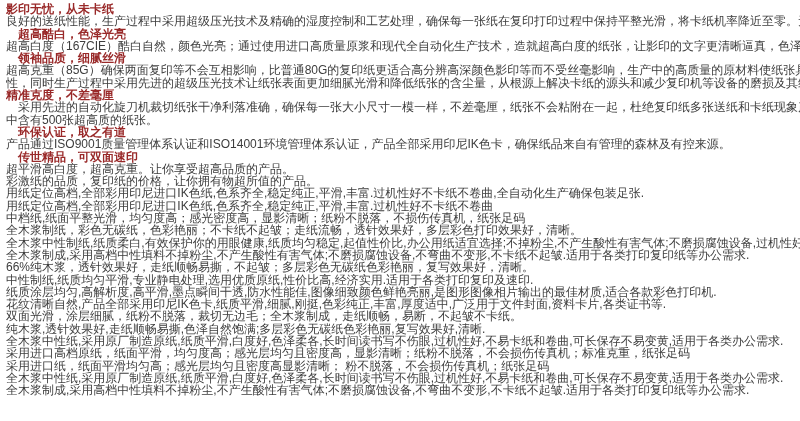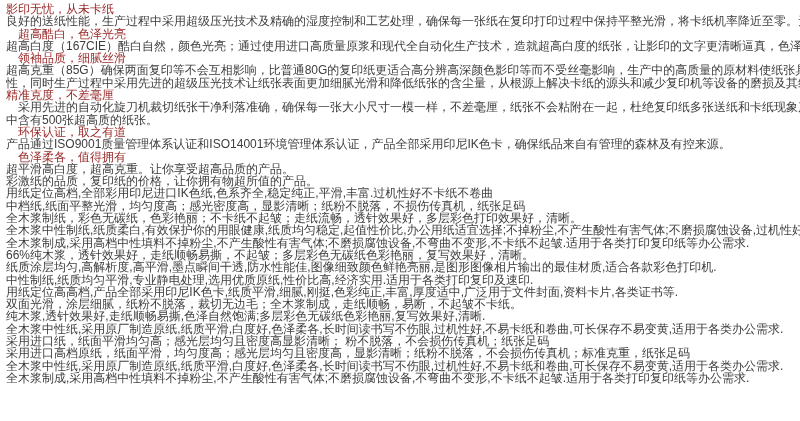--- a/index.html
+++ b/index.html
@@ -20,21 +20,21 @@
     line-height: 12.3px;
     color: var(--body-color, #3d3d3d);
   }
   .line {
     white-space: nowrap;
     overflow: hidden;
     letter-spacing: 0px;
   }
   .line.heading {
     color: var(--heading-color, #992929);
-    font-weight: normal;
+    font-weight: bold;
   }
   .line.indent {
     padding-left: 12px;
   }
 </style>
 </head>
 <body style="background: rgb(255, 255, 255);">
 
 <div class="doc">
   <div>
@@ -43,33 +43,34 @@
       <div class="line heading indent">超高酷白，色泽光亮</div>
       <div class="line body">超高白度（167CIE）酷白自然，颜色光亮；通过使用进口高质量原浆和现代全自动化生产技术，造就超高白度的纸张，让影印的文字更清晰逼真，色泽自然饱满。</div>
       <div class="line heading indent">领袖品质，细腻丝滑</div>
       <div class="line body">超高克重（85G）确保两面复印等不会互相影响，比普通80G的复印纸更适合高分辨高深颜色影印等而不受丝毫影响，生产中的高质量的原材料使纸张具有良好的不透明度，减少透光</div>
       <div class="line body">性，同时生产过程中采用先进的超级压光技术让纸张表面更加细腻光滑和降低纸张的含尘量，从根源上解决卡纸的源头和减少复印机等设备的磨损及其维修的次数。</div>
       <div class="line heading">精准克度，不差毫厘</div>
       <div class="line body indent">采用先进的自动化旋刀机裁切纸张干净利落准确，确保每一张大小尺寸一模一样，不差毫厘，纸张不会粘附在一起，杜绝复印纸多张送纸和卡纸现象产生，同时确定每一个标准包</div>
       <div class="line body">中含有500张超高质的纸张。</div>
       <div class="line heading indent">环保认证，取之有道</div>
       <div class="line body">产品通过ISO9001质量管理体系认证和ISO14001环境管理体系认证，产品全部采用印尼IK色卡，确保纸品来自有管理的森林及有控来源。</div>
-      <div class="line heading indent">色泽柔各，值得拥有</div>
+      <div class="line heading indent">传世精品，可双面速印</div>
       <div class="line body">超平滑高白度，超高克重。让你享受超高品质的产品。</div>
       <div class="line body">彩激纸的品质，复印纸的价格，让你拥有物超所值的产品。</div>
+      <div class="line body">用纸定位高档,全部彩用印尼进口IK色纸,色系齐全,稳定纯正,平滑,丰富.过机性好不卡纸不卷曲,全自动化生产确保包装足张.</div>
       <div class="line body">用纸定位高档,全部彩用印尼进口IK色纸,色系齐全,稳定纯正,平滑,丰富.过机性好不卡纸不卷曲</div>
       <div class="line body">中档纸,纸面平整光滑，均匀度高；感光密度高，显影清晰；纸粉不脱落，不损伤传真机，纸张足码</div>
       <div class="line body">全木浆制纸，彩色无碳纸，色彩艳丽；不卡纸不起皱；走纸流畅，透针效果好，多层彩色打印效果好，清晰。</div>
       <div class="line body">全木浆中性制纸,纸质柔白,有效保护你的用眼健康,纸质均匀稳定,起值性价比,办公用纸适宜选择;不掉粉尘,不产生酸性有害气体;不磨损腐蚀设备,过机性好不易卡纸和卷曲.</div>
       <div class="line body">全木浆制成,采用高档中性填料不掉粉尘,不产生酸性有害气体;不磨损腐蚀设备,不弯曲不变形,不卡纸不起皱.适用于各类打印复印纸等办公需求.</div>
       <div class="line body">66%纯木浆，透针效果好，走纸顺畅易撕，不起皱；多层彩色无碳纸色彩艳丽，复写效果好，清晰。</div>
+      <div class="line body">中性制纸,纸质均匀平滑,专业静电处理,选用优质原纸,性价比高,经济实用.适用于各类打印复印及速印.</div>
       <div class="line body">纸质涂层均匀,高解析度,高平滑,墨点瞬间干透,防水性能佳,图像细致颜色鲜艳亮丽,是图形图像相片输出的最佳材质,适合各款彩色打印机.</div>
-      <div class="line body">中性制纸,纸质均匀平滑,专业静电处理,选用优质原纸,性价比高,经济实用.适用于各类打印复印及速印.</div>
-      <div class="line body">用纸定位高高档,产品全部采用印尼IK色卡,纸质平滑,细腻,刚挺,色彩纯正,丰富,厚度适中,广泛用于文件封面,资料卡片,各类证书等.</div>
+      <div class="line body">花纹清晰自然,产品全部采用印尼IK色卡,纸质平滑,细腻,刚挺,色彩纯正,丰富,厚度适中,广泛用于文件封面,资料卡片,各类证书等.</div>
       <div class="line body">双面光滑，涂层细腻，纸粉不脱落，裁切无边毛；全木浆制成，走纸顺畅，易断，不起皱不卡纸。</div>
       <div class="line body">纯木浆,透针效果好,走纸顺畅易撕,色泽自然饱满;多层彩色无碳纸色彩艳丽,复写效果好,清晰.</div>
       <div class="line body">全木浆中性纸,采用原厂制造原纸,纸质平滑,白度好,色泽柔各,长时间读书写不伤眼,过机性好,不易卡纸和卷曲,可长保存不易变黄,适用于各类办公需求.</div>
+      <div class="line body">采用进口高档原纸，纸面平滑，均匀度高；感光层均匀且密度高，显影清晰；纸粉不脱落，不会损伤传真机；标准克重，纸张足码</div>
       <div class="line body">采用进口纸，纸面平滑均匀高；感光层均匀且密度高显影清晰； 粉不脱落，不会损伤传真机；纸张足码</div>
-      <div class="line body">采用进口高档原纸，纸面平滑，均匀度高；感光层均匀且密度高，显影清晰；纸粉不脱落，不会损伤传真机；标准克重，纸张足码</div>
       <div class="line body">全木浆中性纸,采用原厂制造原纸,纸质平滑,白度好,色泽柔各,长时间读书写不伤眼,过机性好,不易卡纸和卷曲,可长保存不易变黄,适用于各类办公需求.</div>
       <div class="line body">全木浆制成,采用高档中性填料不掉粉尘,不产生酸性有害气体;不磨损腐蚀设备,不弯曲不变形,不卡纸不起皱.适用于各类打印复印纸等办公需求.</div>
     </div>
 </div>
 
 </body></html>

